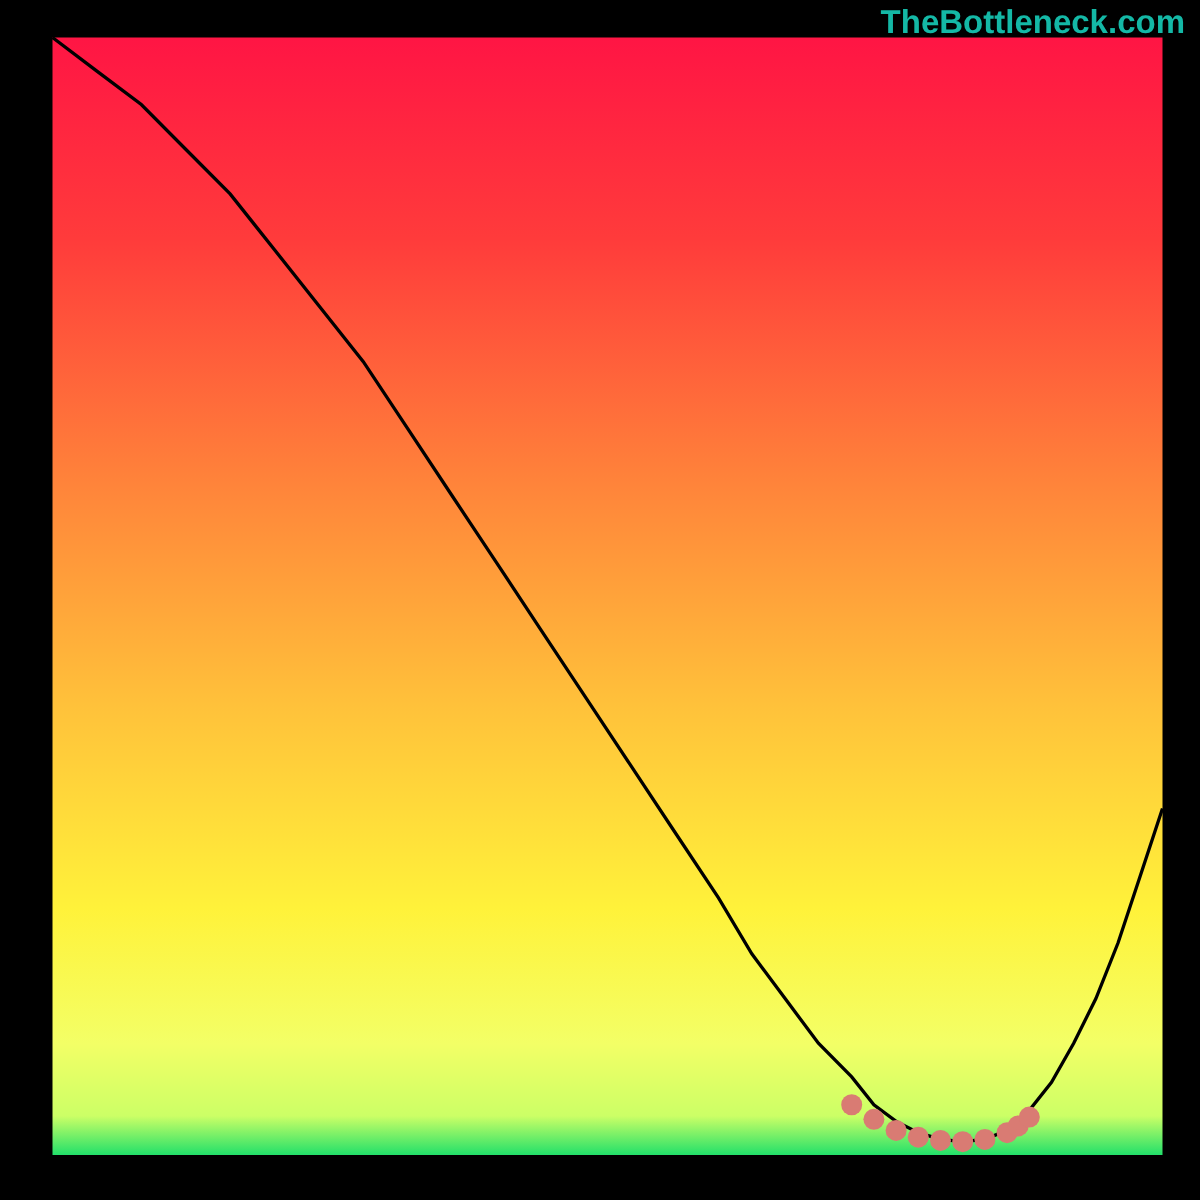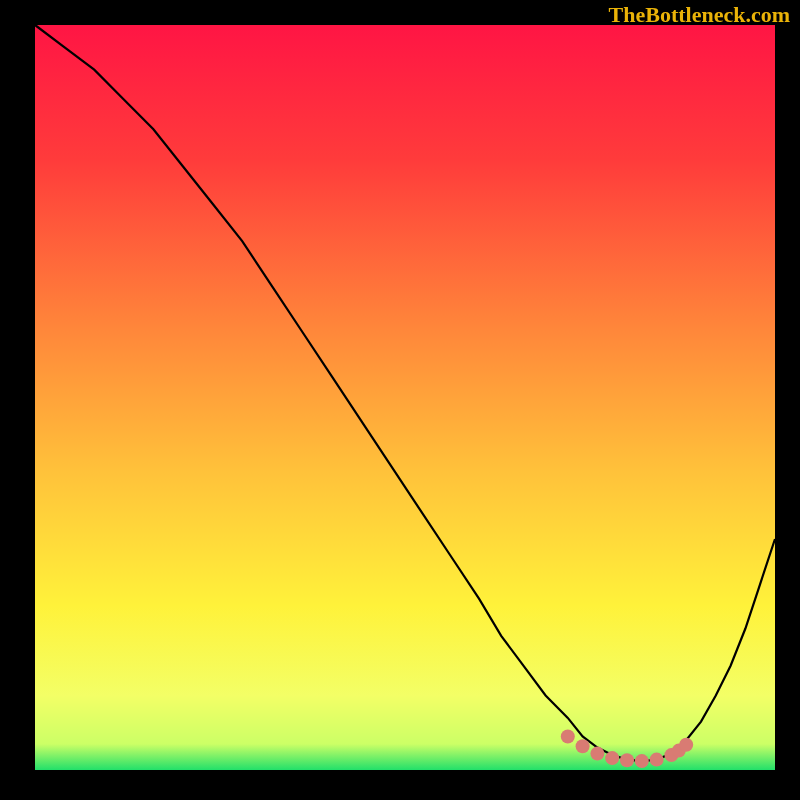--- a/index.html
+++ b/index.html
@@ -13,25 +13,24 @@
   }
   .chart-wrapper {
     position: relative;
     width: 800px;
     height: 800px;
   }
   .watermark {
     position: absolute;
     top: 2px;
     right: 10px;
-    color: #eab308;
+    color: #14b8a6;
     font-size: 22px;
     font-weight: bold;
     z-index: 5;
-    font-family: Liberation Serif, serif;
   }
   svg {
     position: absolute;
     top: 0;
     left: 0;
   }
 </style>
 </head>
 <body>
 

